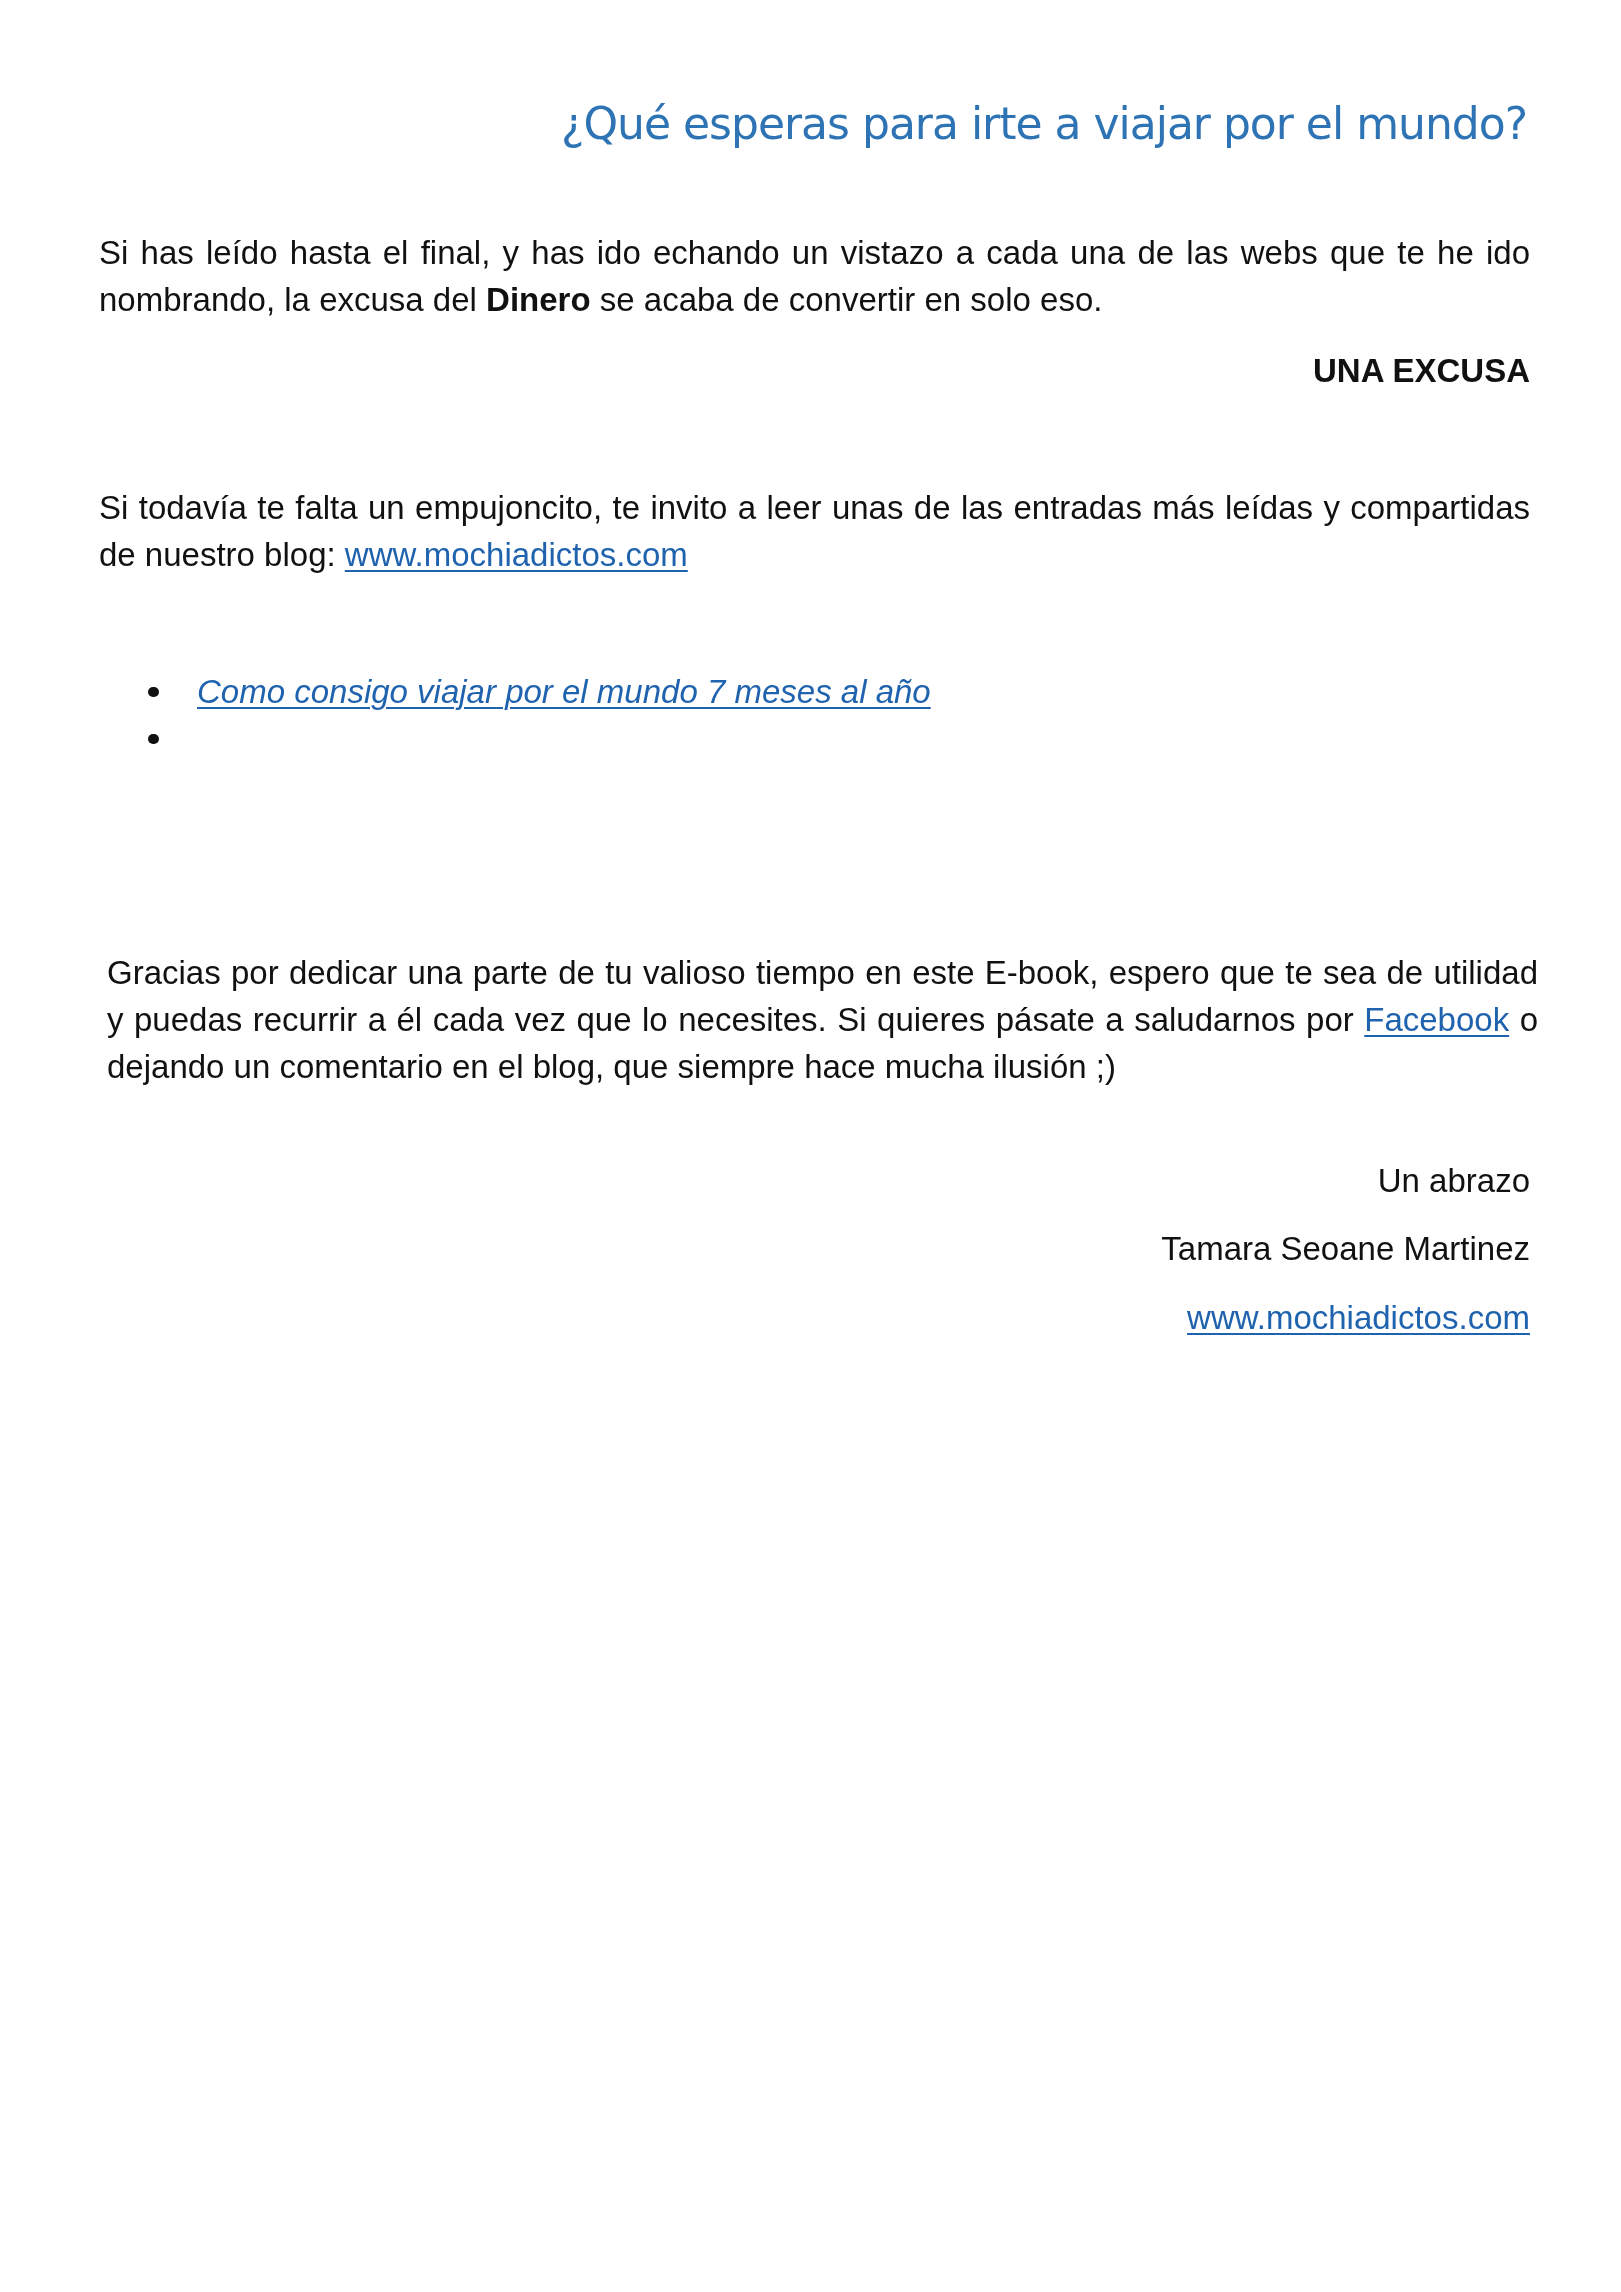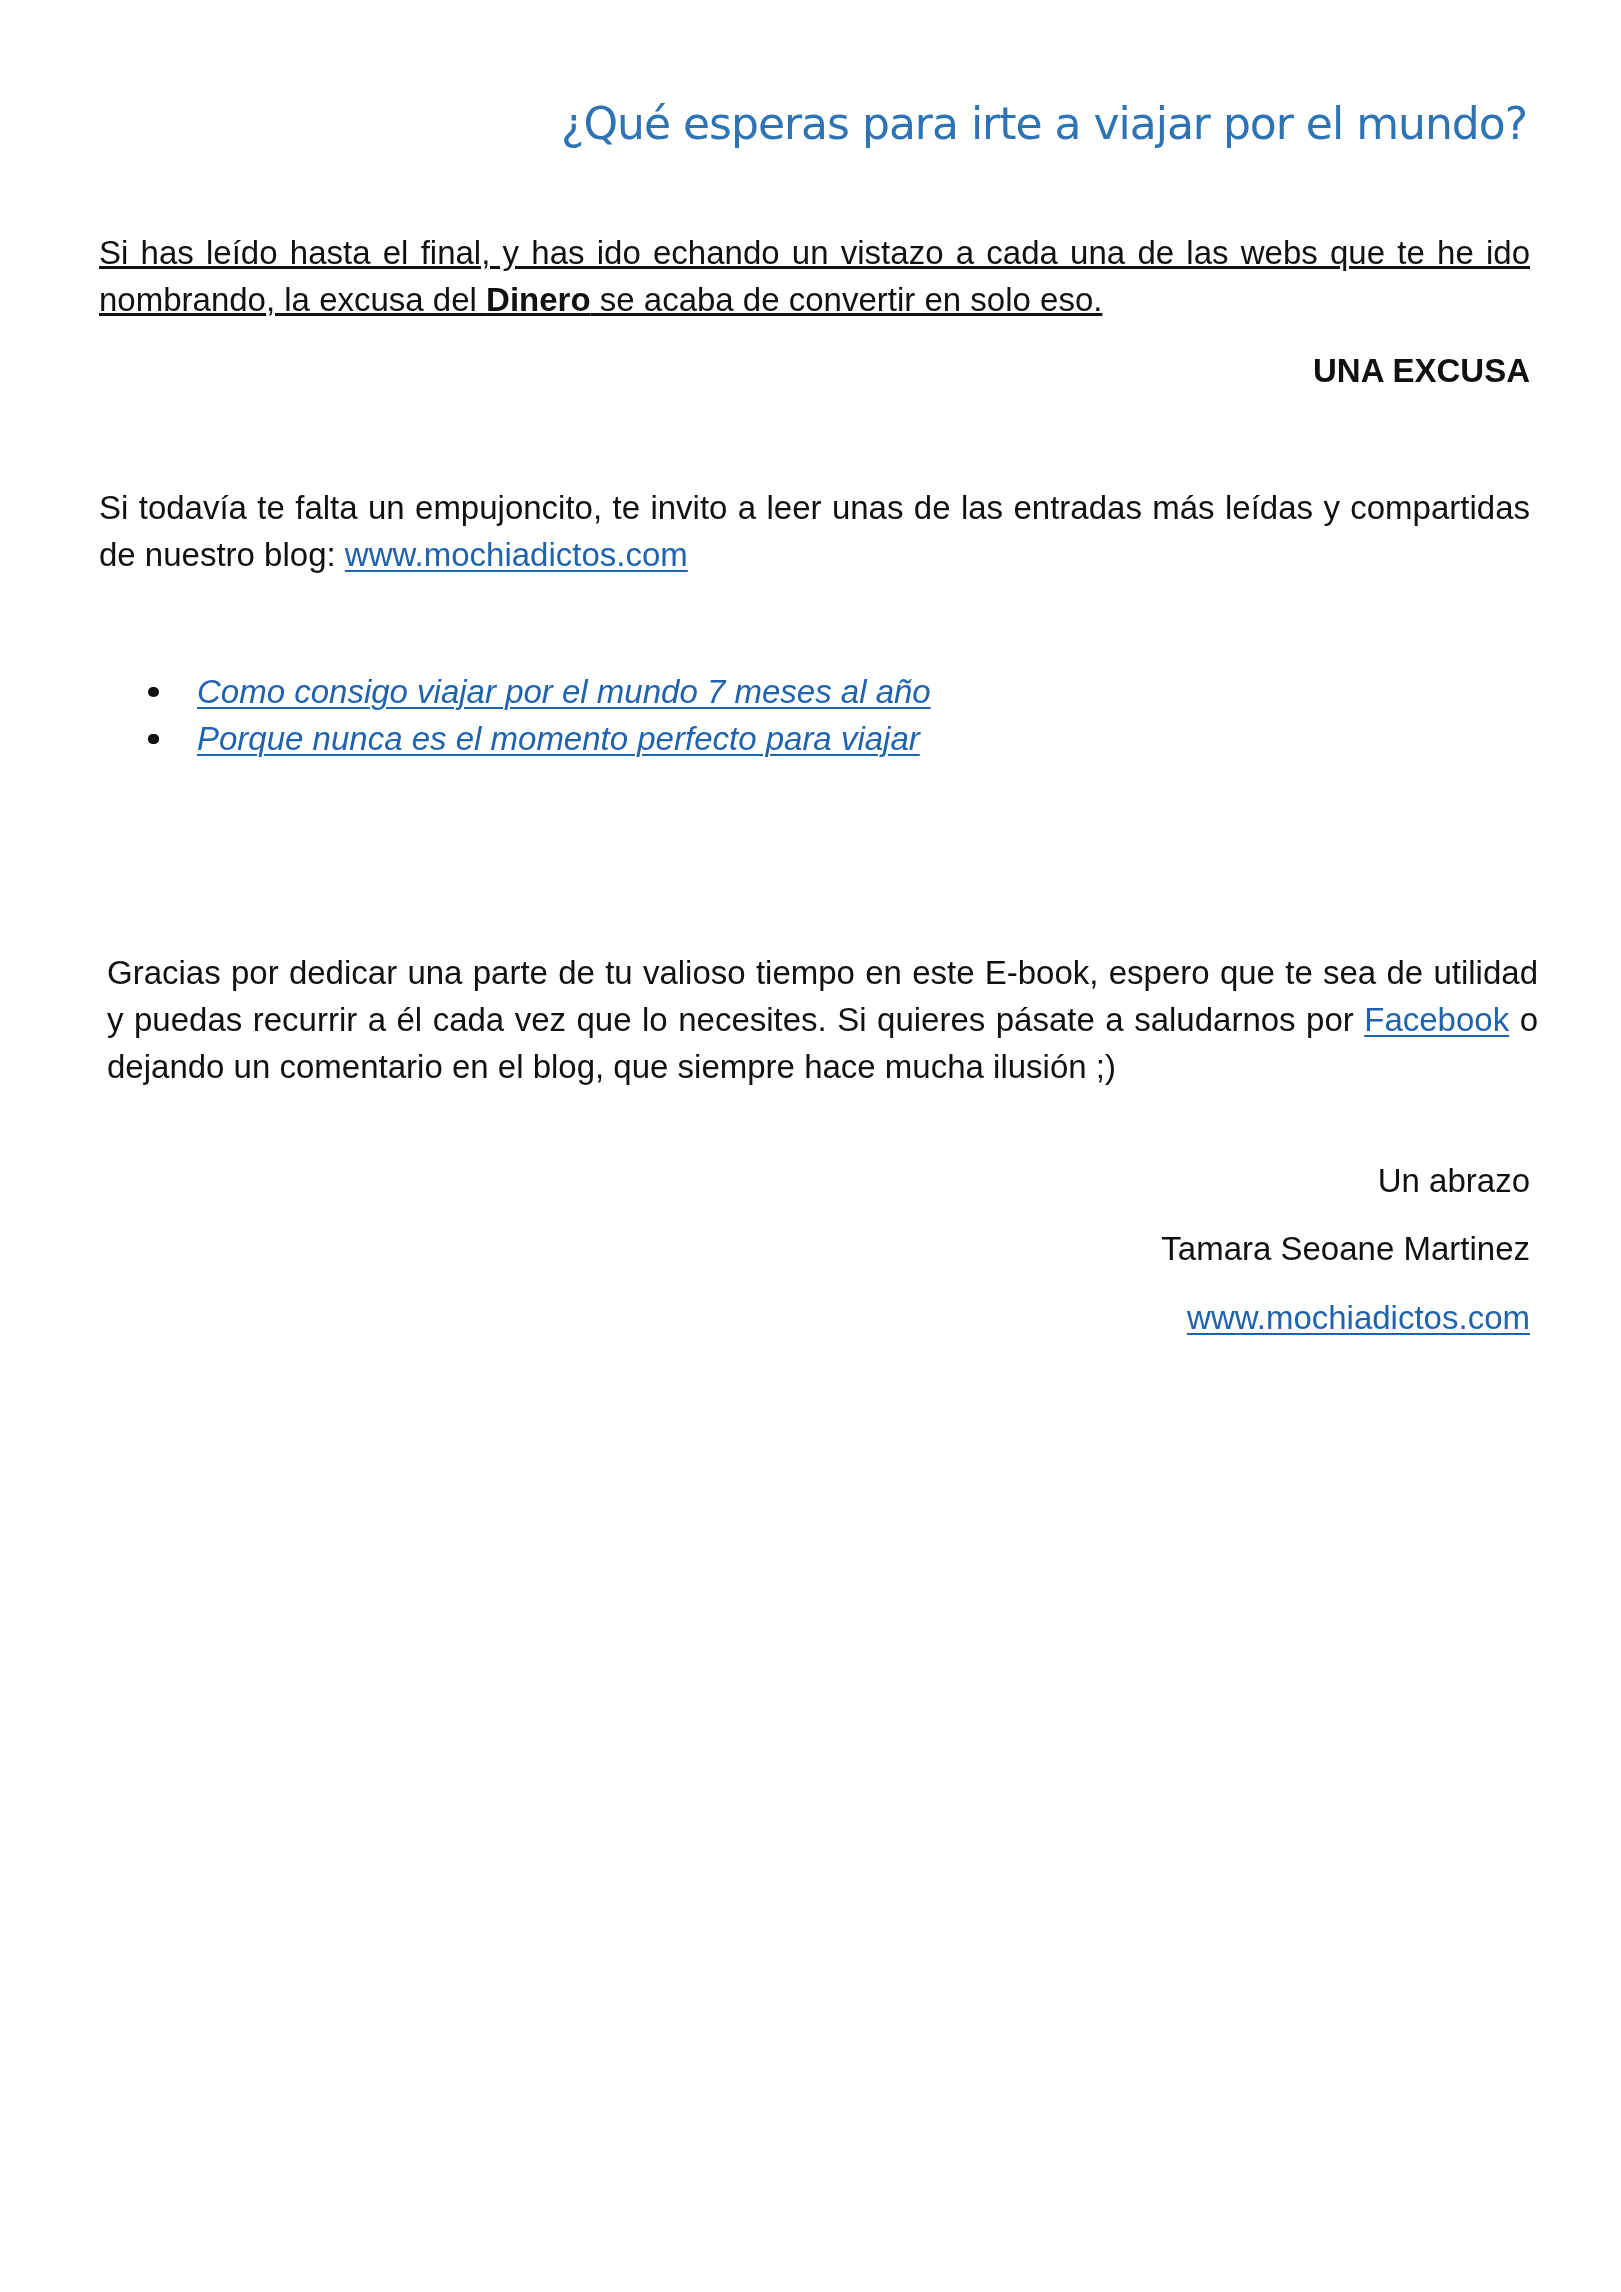--- a/index.html
+++ b/index.html
@@ -85,37 +85,33 @@
       background: #111111;
     }
   </style>
 </head>
 <body>
 
 <div class="page">
 
   <h1 class="heading">¿Qué esperas para irte a viajar por el mundo?</h1>
 
-  <p class="para body-text" style="top:229px;text-decoration:underline;"><span>Si has leído hasta el final, y has ido echando un vistazo a cada una de las webs que te he ido nombrando, la excusa del </span><span class="bold">Dinero</span><span> se acaba de convertir en solo eso.</span></p>
+  <p class="para body-text" style="top:229px;"><span>Si has leído hasta el final, y has ido echando un vistazo a cada una de las webs que te he ido nombrando, la excusa del </span><span class="bold">Dinero</span><span> se acaba de convertir en solo eso.</span></p>
 
   <p class="center body-text bold" style="top:347px;">UNA EXCUSA</p>
 
   <p class="para body-text" style="top:484px;"><span>Si todavía te falta un empujoncito, te invito a leer unas de las entradas más leídas y compartidas de nuestro blog: </span><a class="link">www.mochiadictos.com</a></p>
 
   <ul class="links body-text">
     <li>
       <span class="bullet"></span>
       <a class="link">Como consigo viajar por el mundo 7 meses al año</a>
     </li>
     <li>
       <span class="bullet"></span>
-    </li>
-    <li>
-      <span class="bullet"></span>
-      <a class="link">Porque nunca es el momento perfecto para viajar</a>
     </li>
   </ul>
 
   <p class="para body-text" style="top:949px;margin-left:8px;"><span>Gracias por dedicar una parte de tu valioso tiempo en este E-book, espero que te sea de utilidad y puedas recurrir a él cada vez que lo necesites. Si quieres pásate a saludarnos por </span><a class="link">Facebook</a><span> o dejando un comentario en el blog, que siempre hace mucha ilusión ;)</span></p>
 
   <p class="center body-text" style="top:1157px;">Un abrazo</p>
 
   <p class="center body-text" style="top:1225px;">Tamara Seoane Martinez</p>
 
   <p class="center body-text" style="top:1294px;"><a class="link">www.mochiadictos.com</a></p>

